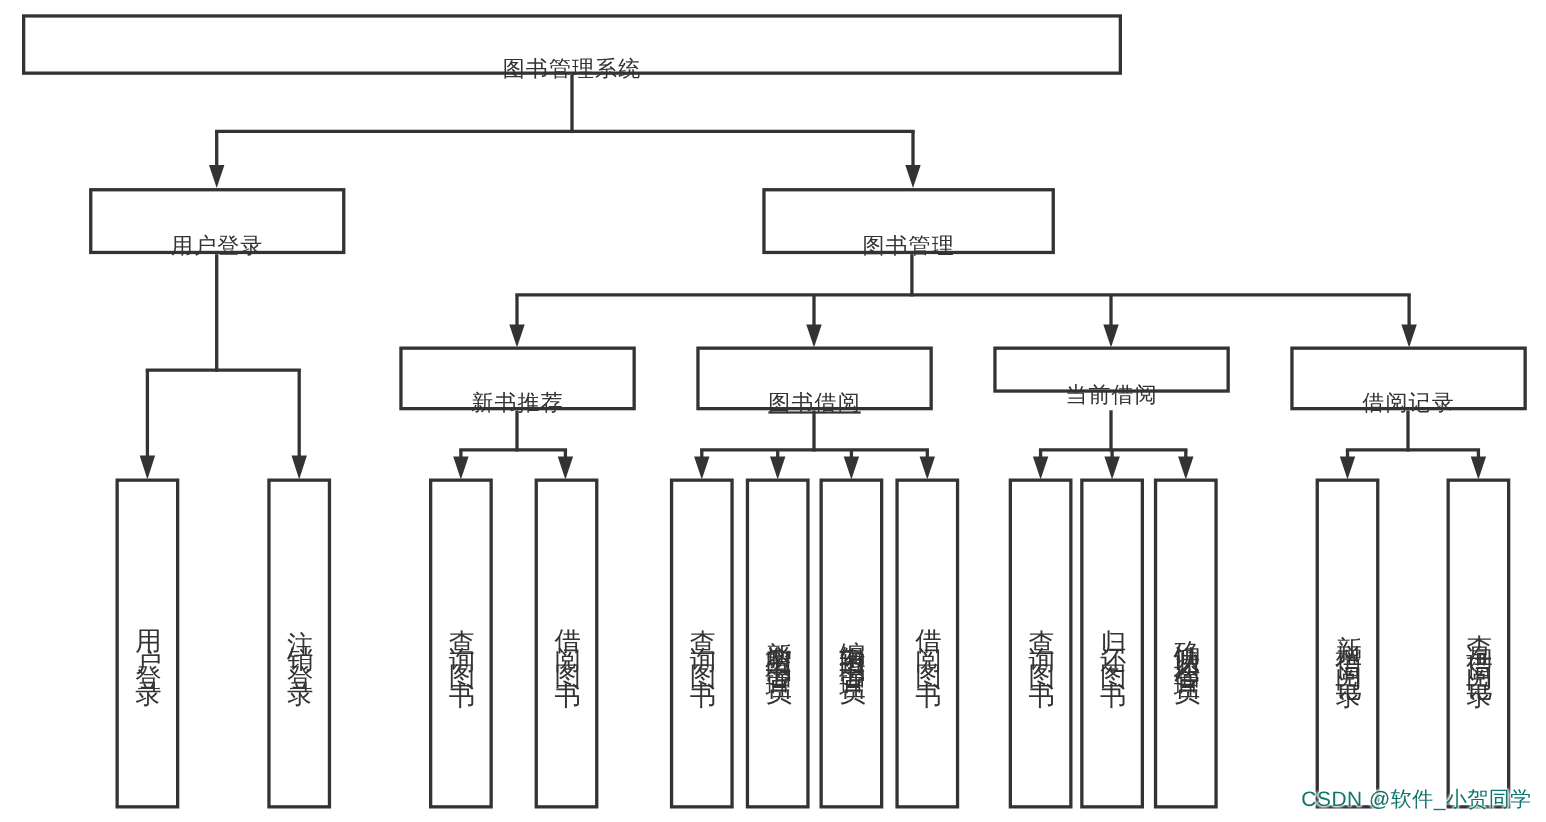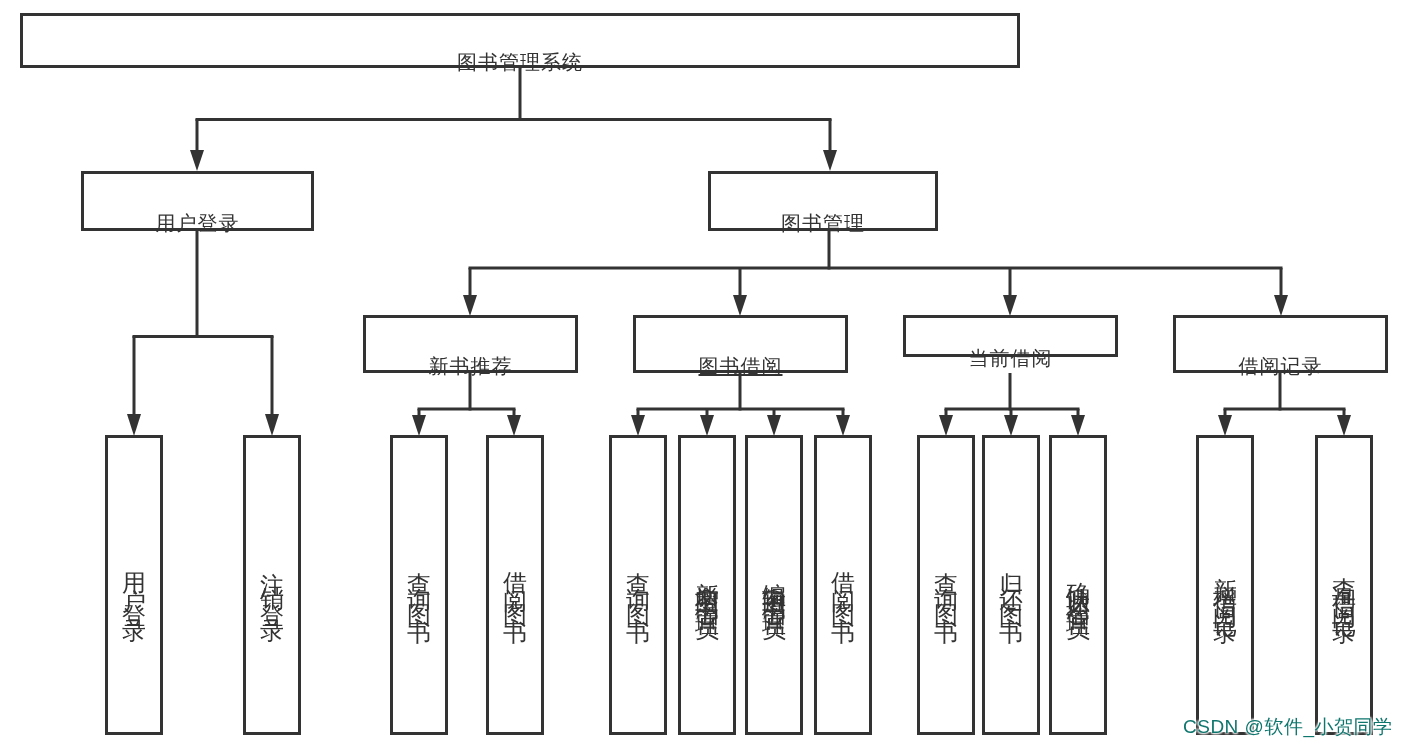--- a/index.html
+++ b/index.html
@@ -21,21 +21,21 @@
   .ls9{letter-spacing:5px;}
   .edges{position:absolute;left:0;top:0;width:1405px;height:747px;}
   .watermark{
     position:absolute;left:1183px;top:714px;font-size:19px;letter-spacing:0.5px;
     color:#0f766e;white-space:nowrap;z-index:5;
     text-shadow:-1px -1px 2px #fff,1px 1px 2px #fff,-1px 1px 2px #fff,1px -1px 2px #fff;
   }
   
   .root {left:20px;  top:13px;  width:1000px;height:55px;}
   .l2-0 {left:81px;  top:171px; width:233px; height:60px;}
-  .l2-1 {left:708px; top:171px; width:230px; height:60px;}
+  .l2-1 {left:693px; top:171px; width:266px; height:60px;}
   .l3-0 {left:363px; top:315px; width:215px; height:58px;}
   .l3-1 {left:633px; top:315px; width:215px; height:58px;text-decoration:underline;}
   .l3-2 {left:903px; top:315px; width:215px; height:42px;}
   .l3-3 {left:1173px;top:315px; width:215px; height:58px;}
   .leaf {top:435px;width:58px;height:300px;}
   .lf0 {left:105px;} .lf1 {left:243px;}
   .lf2 {left:390px;} .lf3 {left:486px;}
   .lf4 {left:609px;} .lf5 {left:678px;} .lf6 {left:745px;} .lf7 {left:814px;}
   .lf8 {left:917px;} .lf9 {left:982px;} .lf10{left:1049px;}
   .lf11{left:1196px;} .lf12{left:1315px;}

